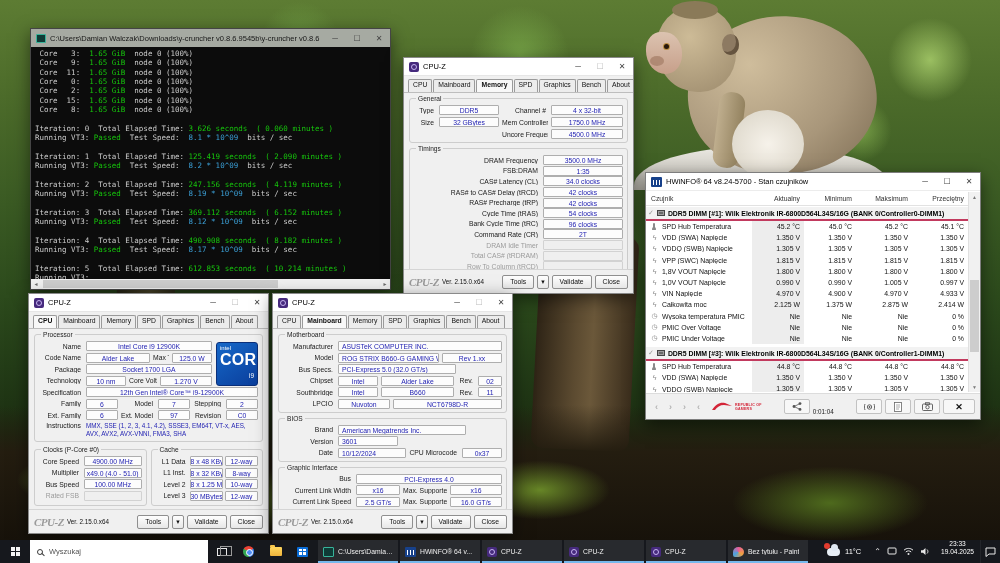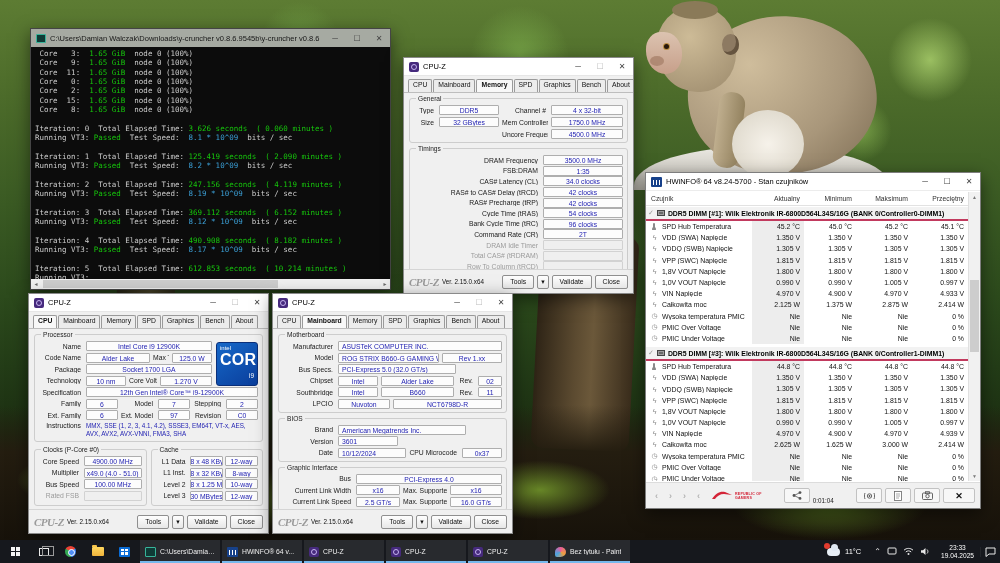--- a/index.html
+++ b/index.html
@@ -98,21 +98,21 @@
   .dd{width:62px;height:12px;border:1px solid #8f8f8f;background:#f2f2f2;display:flex;align-items:center;font-size:6.8px;color:#222;padding-left:3px}
   .dd .ddb{margin-left:auto;width:11px;height:100%;border-left:1px solid #b5b5b5;display:flex;align-items:center;justify-content:center;font-size:5px;color:#555;background:#e8e8e8}
   .cpuz-foot{position:absolute;bottom:0;left:0;right:0;height:24px;border-top:1px solid #d5d5d5;background:#f0f0f0;
      display:flex;align-items:center;gap:3px;padding:0 5px}
   .cpuz-logo{font-family:"Liberation Serif",serif;font-style:italic;font-weight:bold;font-size:11px;color:#9a9a9a;letter-spacing:-.5px}
   .ver{font-size:6.3px;color:#111;margin-right:auto}
   .btn{height:14px;border:1px solid #8f8f8f;border-radius:2px;background:linear-gradient(#fefefe,#e7e7e7);
      font-size:6.8px;display:flex;align-items:center;justify-content:center;padding:0 7px;color:#111}
   .btn.sm{padding:0 3px}
   
-  .hw{left:645px;top:172px;width:336px;height:337px;background:#fff;border:1px solid #7e7e7e}
+  .hw{left:645px;top:172px;width:336px;height:248px;background:#fff;border:1px solid #7e7e7e}
   .hw .tbar{background:#fff;border-bottom:1px solid #ececec}
   .ic-hw{width:11px;height:10px;background:#17418a;border-radius:1px;position:relative;flex:none}
   .ic-hw::after{content:"";position:absolute;left:2px;right:2px;bottom:2px;height:5px;
      background:repeating-linear-gradient(90deg,#fff 0 1px,transparent 1px 3px)}
   .hw-cols{height:15px;display:flex;align-items:center;font-size:6.8px;color:#333;border-bottom:1px solid #e2e2e2;padding-right:12px}
   .hw-cname{flex:1;padding-left:5px}
   .hw-chdr{width:52px;text-align:right;padding-right:4px}
   .hw-chdr.w56{width:56px}
   .hw-list{position:absolute;top:34px;bottom:27px;left:0;right:12px;overflow:hidden;background:#fff}
   .hw-sec{height:14px;display:flex;align-items:center;background:#f2f2f2;border-bottom:2px solid #c23a5e;
@@ -170,21 +170,21 @@
   .tb-app::after{content:"";position:absolute;left:0;right:0;bottom:0;height:2px;background:#76b9ed}
   .tbi{flex:none}
   .tb-lbl{overflow:hidden;text-overflow:ellipsis}
   .ic-console{width:11px;height:10px;background:#0f3b36;border:1px solid #37b49a;border-radius:1px}
   .ic-hwinfo{width:11px;height:10px;background:#17418a;border-radius:1px;position:relative}
   .ic-hwinfo::after{content:"";position:absolute;left:2px;right:2px;bottom:2px;height:5px;
      background:repeating-linear-gradient(90deg,#fff 0 1px,transparent 1px 3px)}
   .ic-cpuz{width:10px;height:10px;border-radius:2px;background:#462a7d;position:relative}
   .ic-cpuz::after{content:"";position:absolute;inset:2px;border:1px solid #c5b3ef;border-radius:50%}
   .ic-paint{width:11px;height:10px;border-radius:50% 50% 50% 2px;background:conic-gradient(#e85d9b,#f2a03d,#4aa3e0,#e85d9b)}
-  .tb-right{margin-left:auto;display:flex;align-items:center}
+  .tb-right{margin-left:auto;display:flex;}
   .tb-weather{display:flex;align-items:center;gap:5px;padding:0 8px;font-size:7.5px;color:#fff}
   .ic-cloud{width:13px;height:8px;background:#e8eef5;border-radius:5px;position:relative;flex:none}
   .ic-cloud::before{content:"";position:absolute;top:-4px;left:4px;width:7px;height:7px;border-radius:50%;background:#dfe8f2}
   .ic-cloud::after{content:"";position:absolute;top:-5px;left:-3px;width:6px;height:6px;border-radius:50%;background:#e23b2e}
   .tray{display:flex;align-items:center;gap:6px;padding:0 5px}
   .tray svg{display:block}
   .caret{font-size:8px;color:#e8e8e8}
   .tb-clock{text-align:center;font-size:6.6px;line-height:8px;color:#fff;padding:0 6px;white-space:nowrap}
   .tb-action{width:20px;display:flex;align-items:center;justify-content:center;border-left:1px solid rgba(255,255,255,.06)}
 </style>
@@ -872,20 +872,24 @@
 
 <div class="taskbar">
   <div class="tb-start">
     <span class="winlogo">
         <span></span>
         <span></span>
         <span></span>
         <span></span>
       </span>
   </div>
+  <div class="tb-search">
+    <span class="mag"></span>
+    <span>Wyszukaj</span>
+  </div>
   <div class="tb-ic">
       <span class="ic-tv"></span>
     </div>
   <div class="tb-ic">
       <span class="ic-chrome"></span>
     </div>
   <div class="tb-ic">
       <span class="ic-explorer"></span>
     </div>
   <div class="tb-ic">

